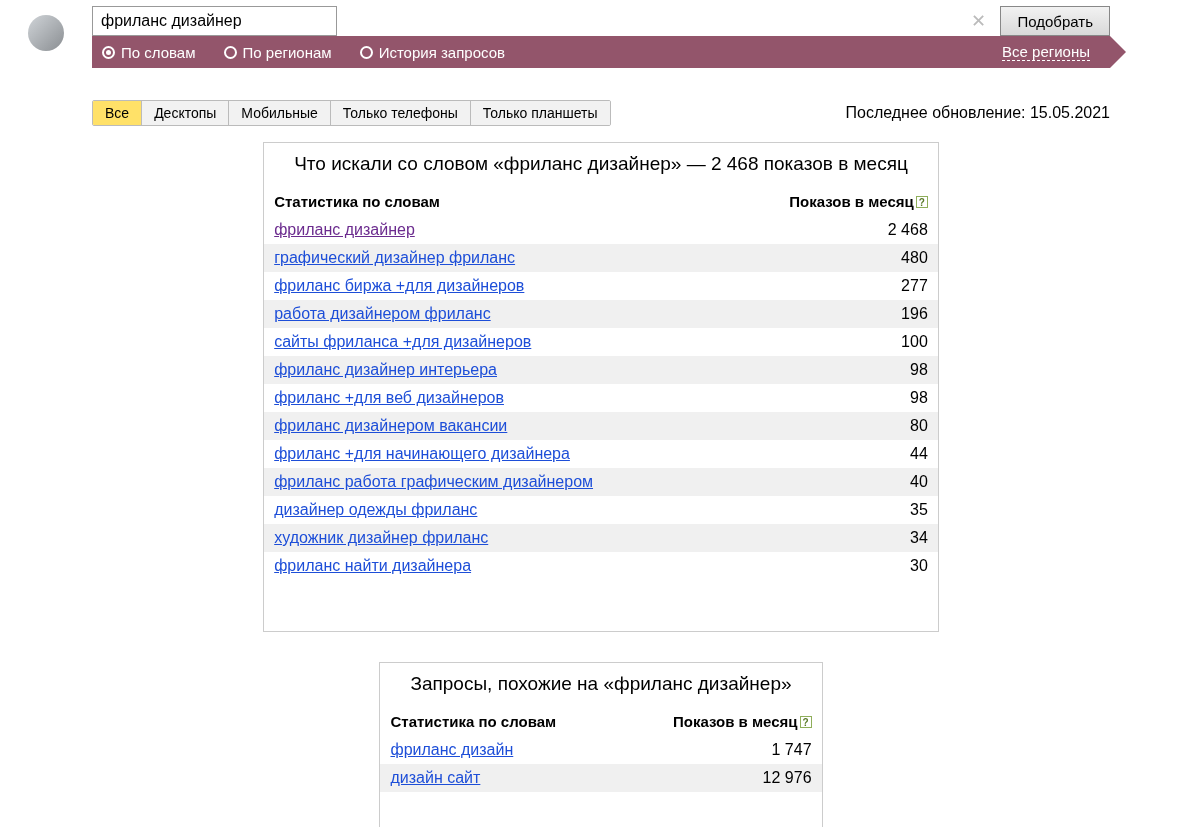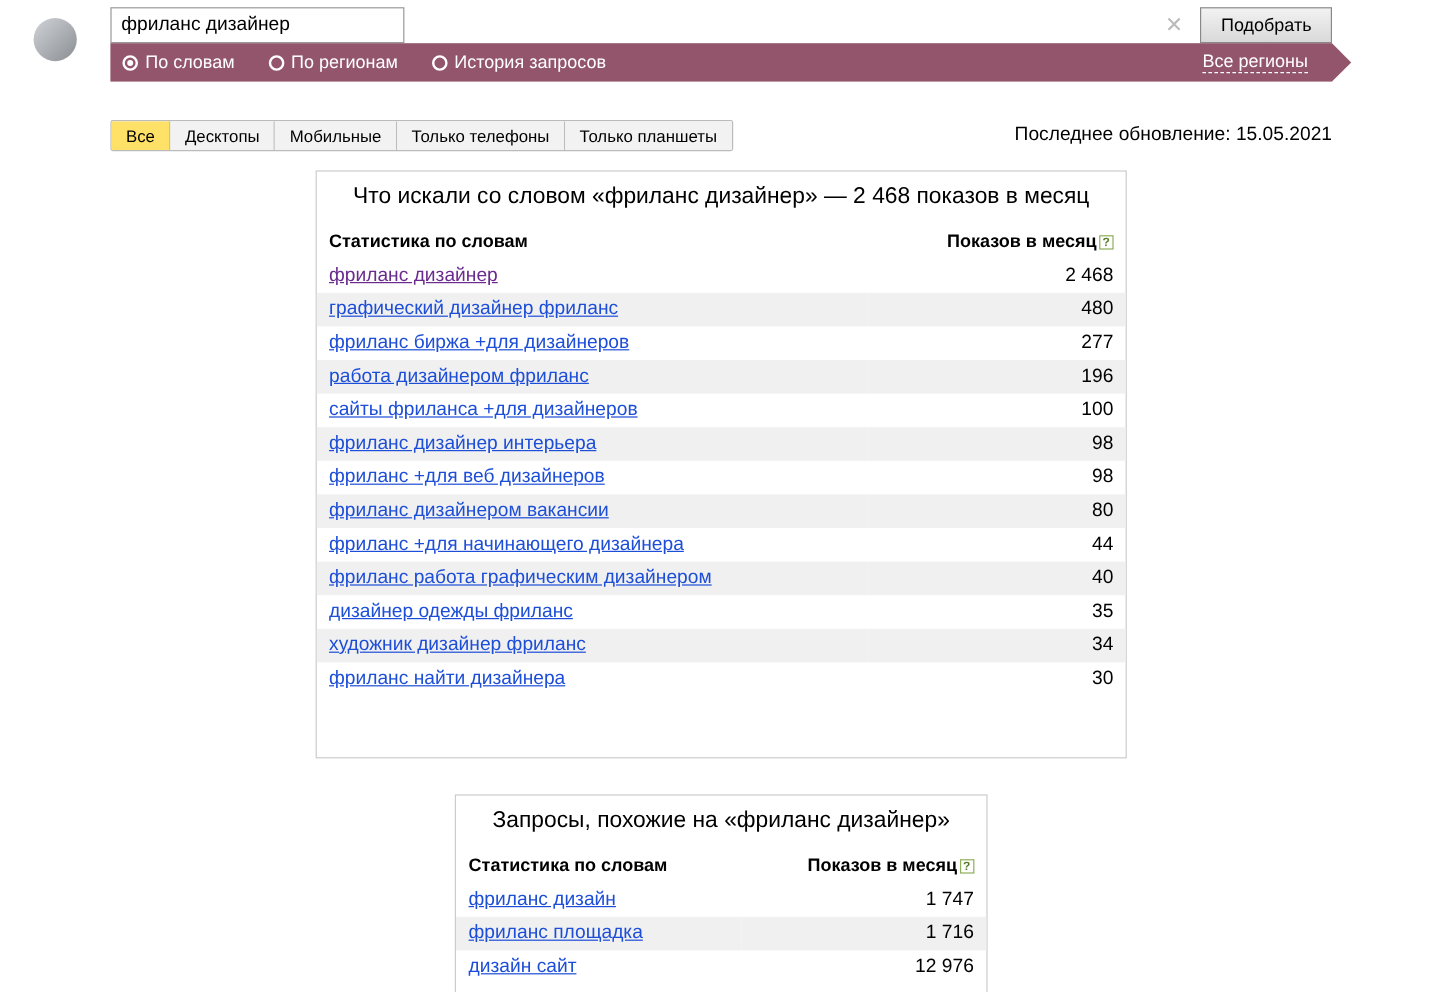--- a/index.html
+++ b/index.html
@@ -280,24 +280,20 @@
           <th>Статистика по словам</th>
           <th class="col-count"><span>Показов в месяц</span><span class="help-icon">?</span></th>
         </tr>
       </thead>
       <tbody id="right-rows">
           <tr>
             <td><a class="kw-link">фриланс дизайн</a></td>
             <td class="c2">1 747</td>
           </tr>
           <tr>
-            <td><a class="kw-link">фриланс площадка</a></td>
-            <td class="c2">1 716</td>
-          </tr>
-          <tr>
             <td><a class="kw-link">дизайн сайт</a></td>
             <td class="c2">12 976</td>
           </tr>
         </tbody>
     </table>
   </div>
 
 </div>
 
 </body></html>

